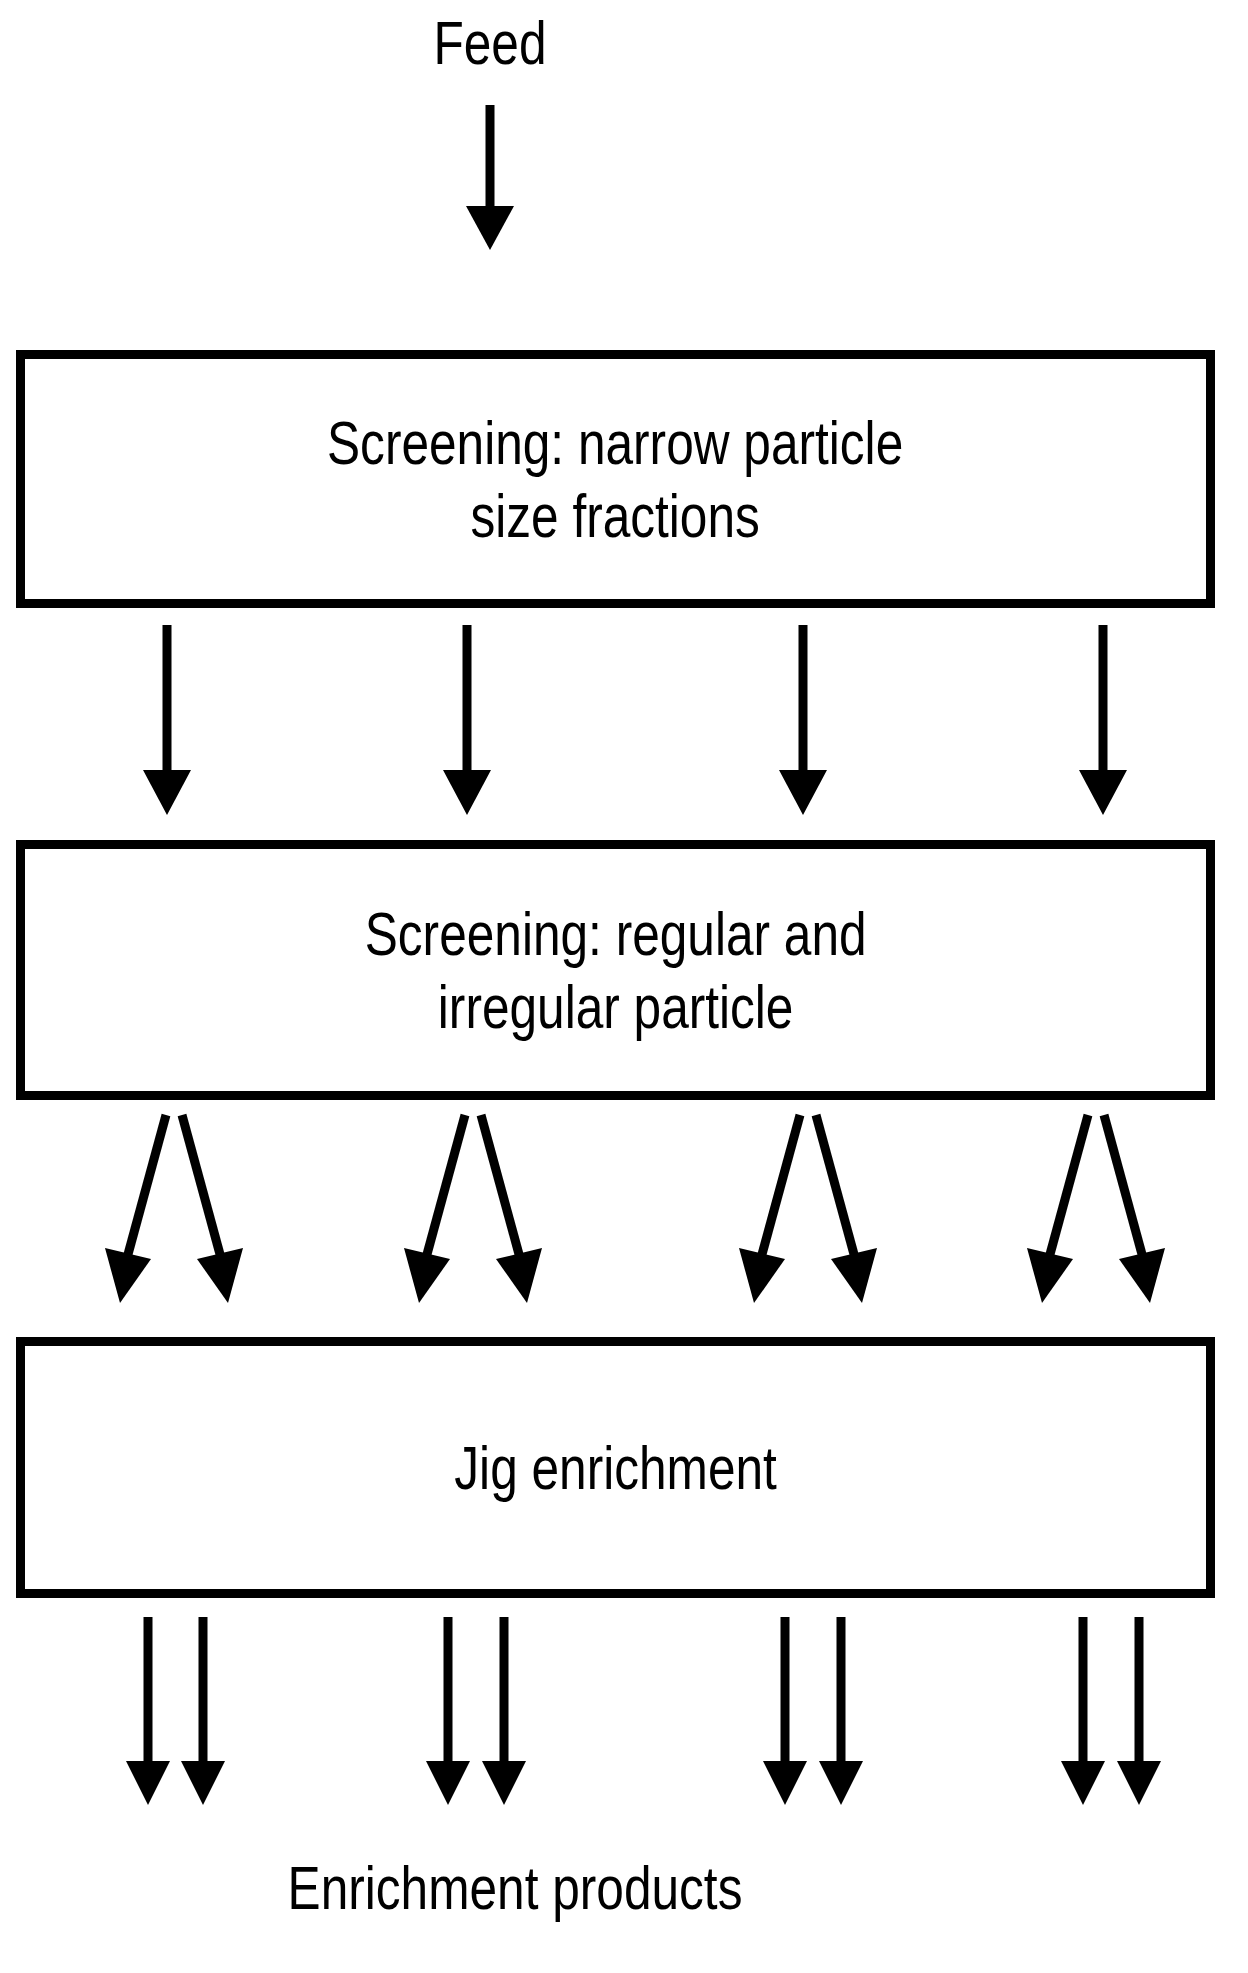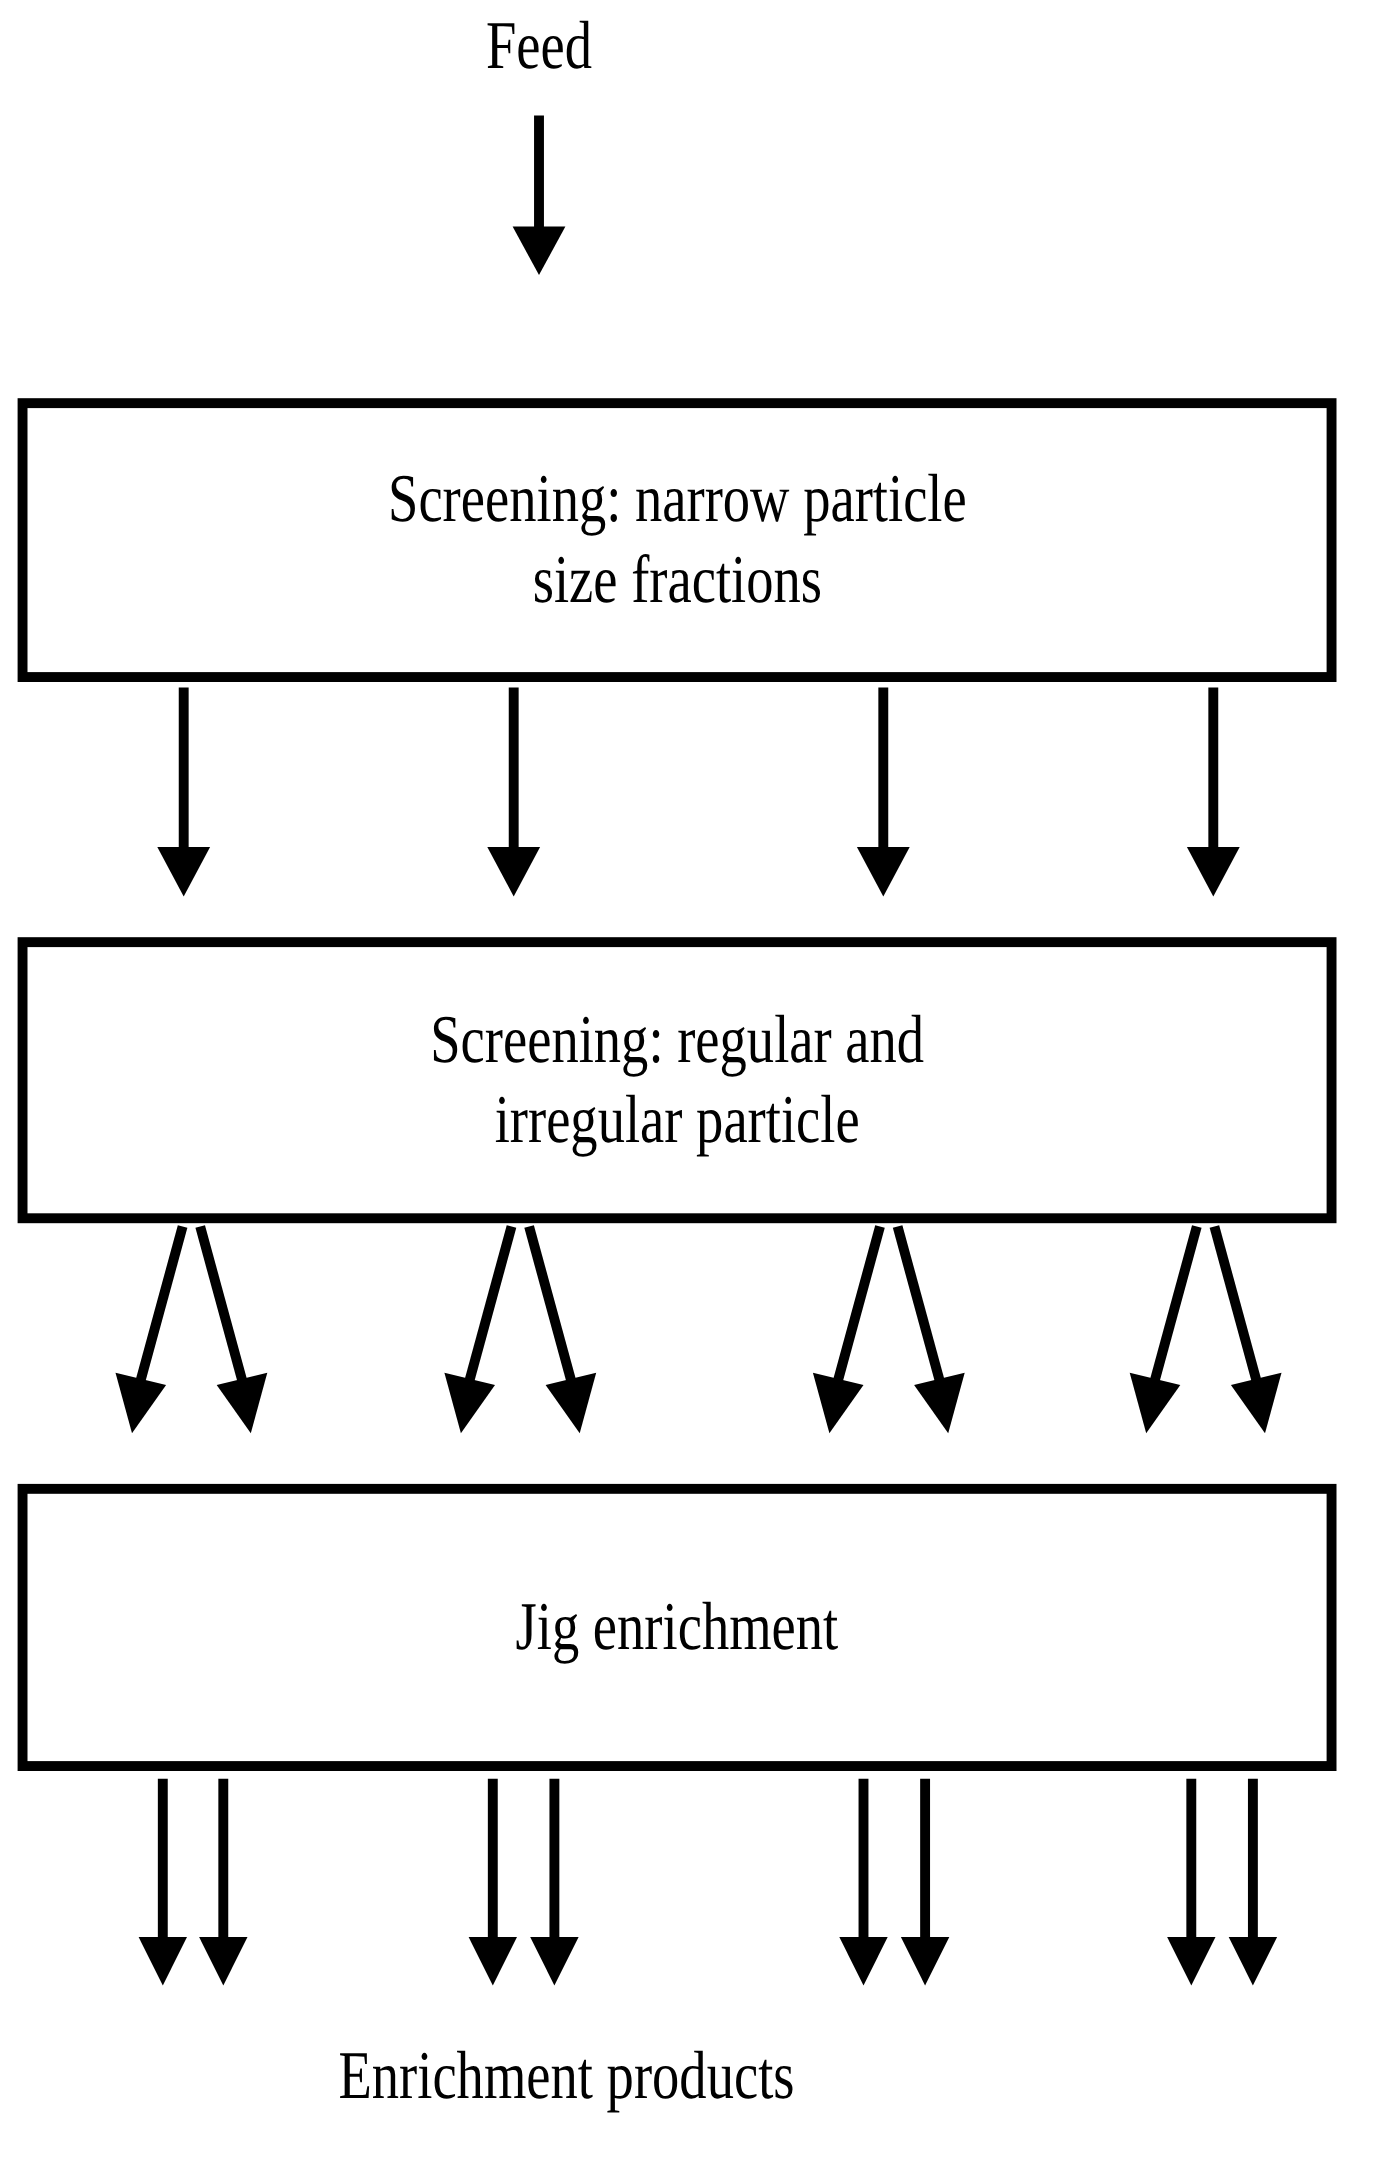--- a/index.html
+++ b/index.html
@@ -6,31 +6,30 @@
     margin: 0;
     padding: 0;
     background: #ffffff;
   }
   #canvas {
     position: relative;
     width: 1248px;
     height: 1973px;
     background: #ffffff;
     overflow: hidden;
-    font-family: Liberation Serif, serif;
+    font-family: Liberation Sans, sans-serif;
   }
   .node-box {
     position: absolute;
     box-sizing: border-box;
     border: 9px solid #000000;
     background: #ffffff;
     display: flex;
     align-items: center;
     justify-content: center;
-    margin-top: 12px;
   }
   .node-label {
     color: #000000;
     text-align: center;
     font-weight: 400;
     line-height: 1.18;
     white-space: pre-line;
     transform: scaleX(0.80);
     transform-origin: center center;
   }

